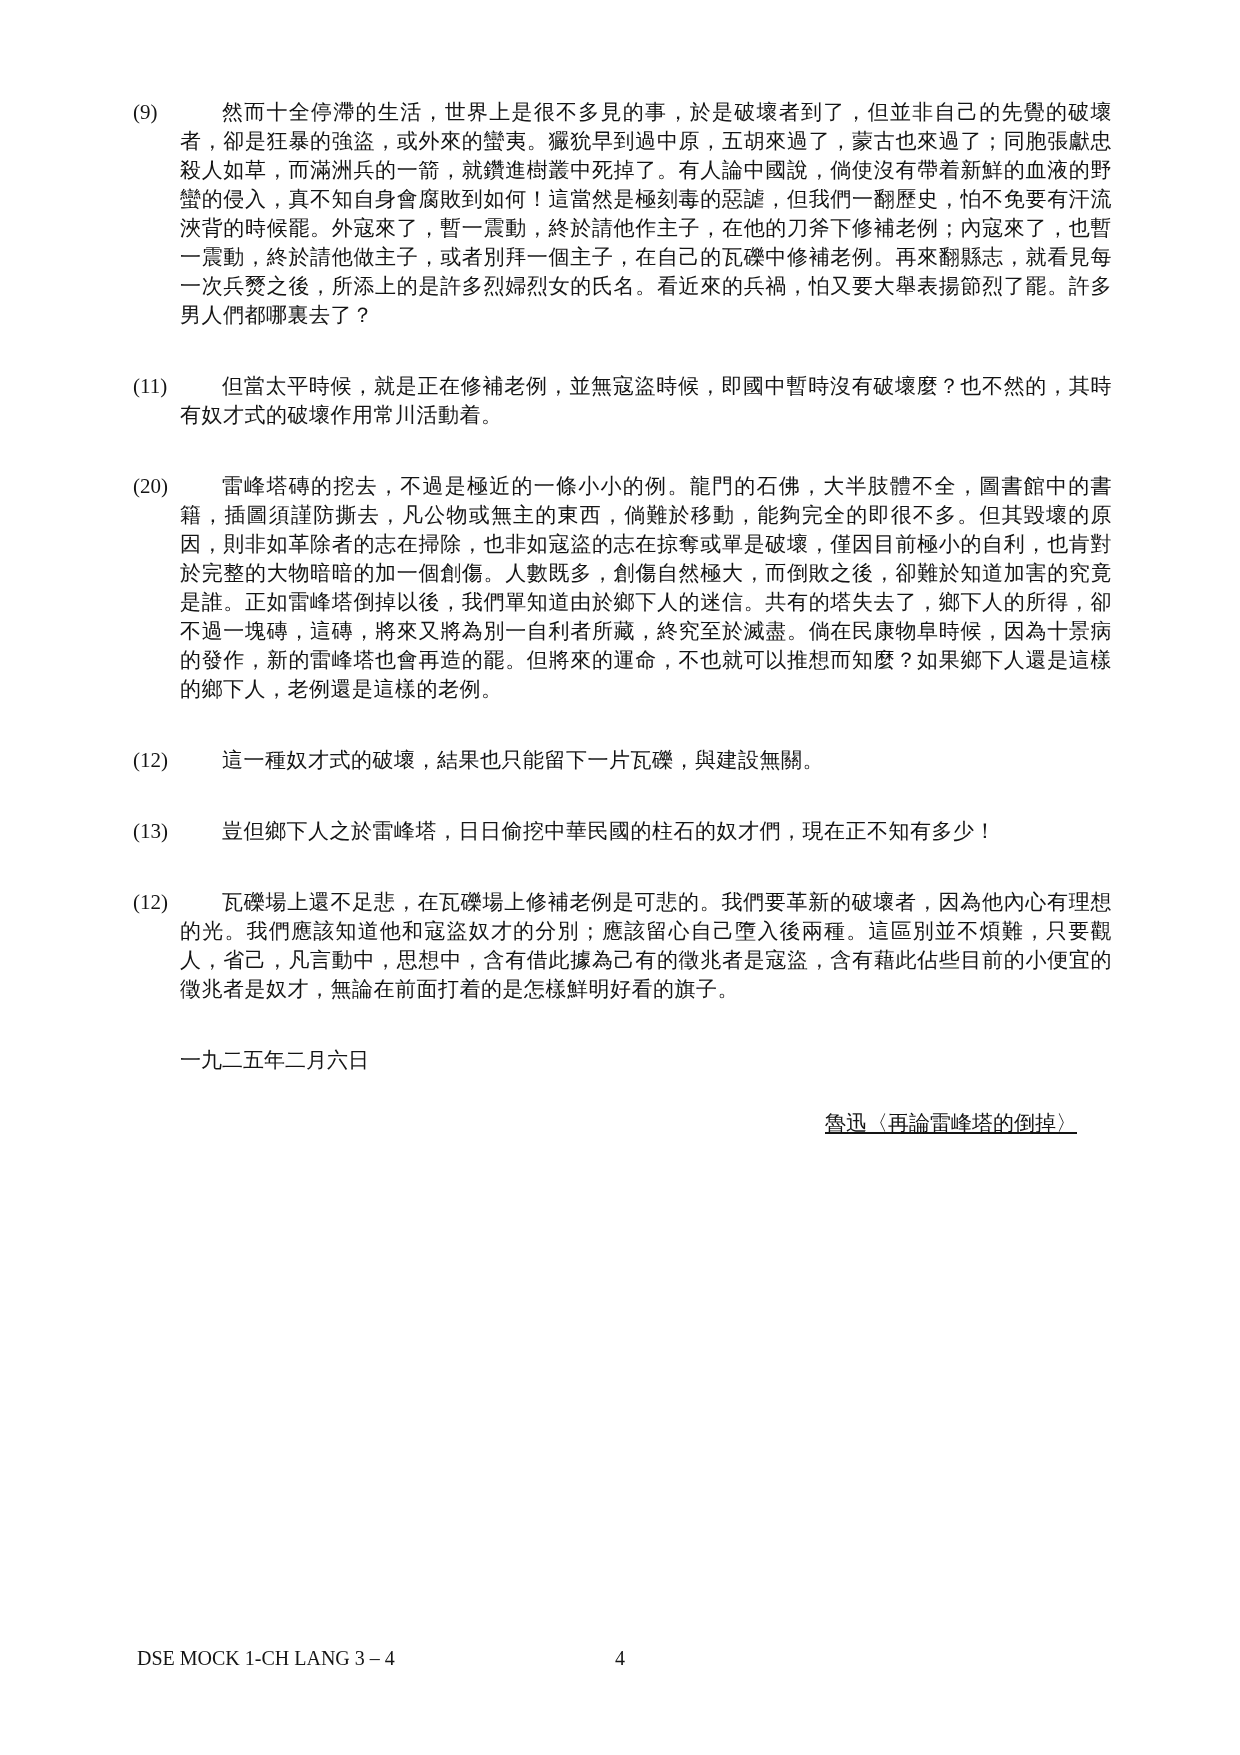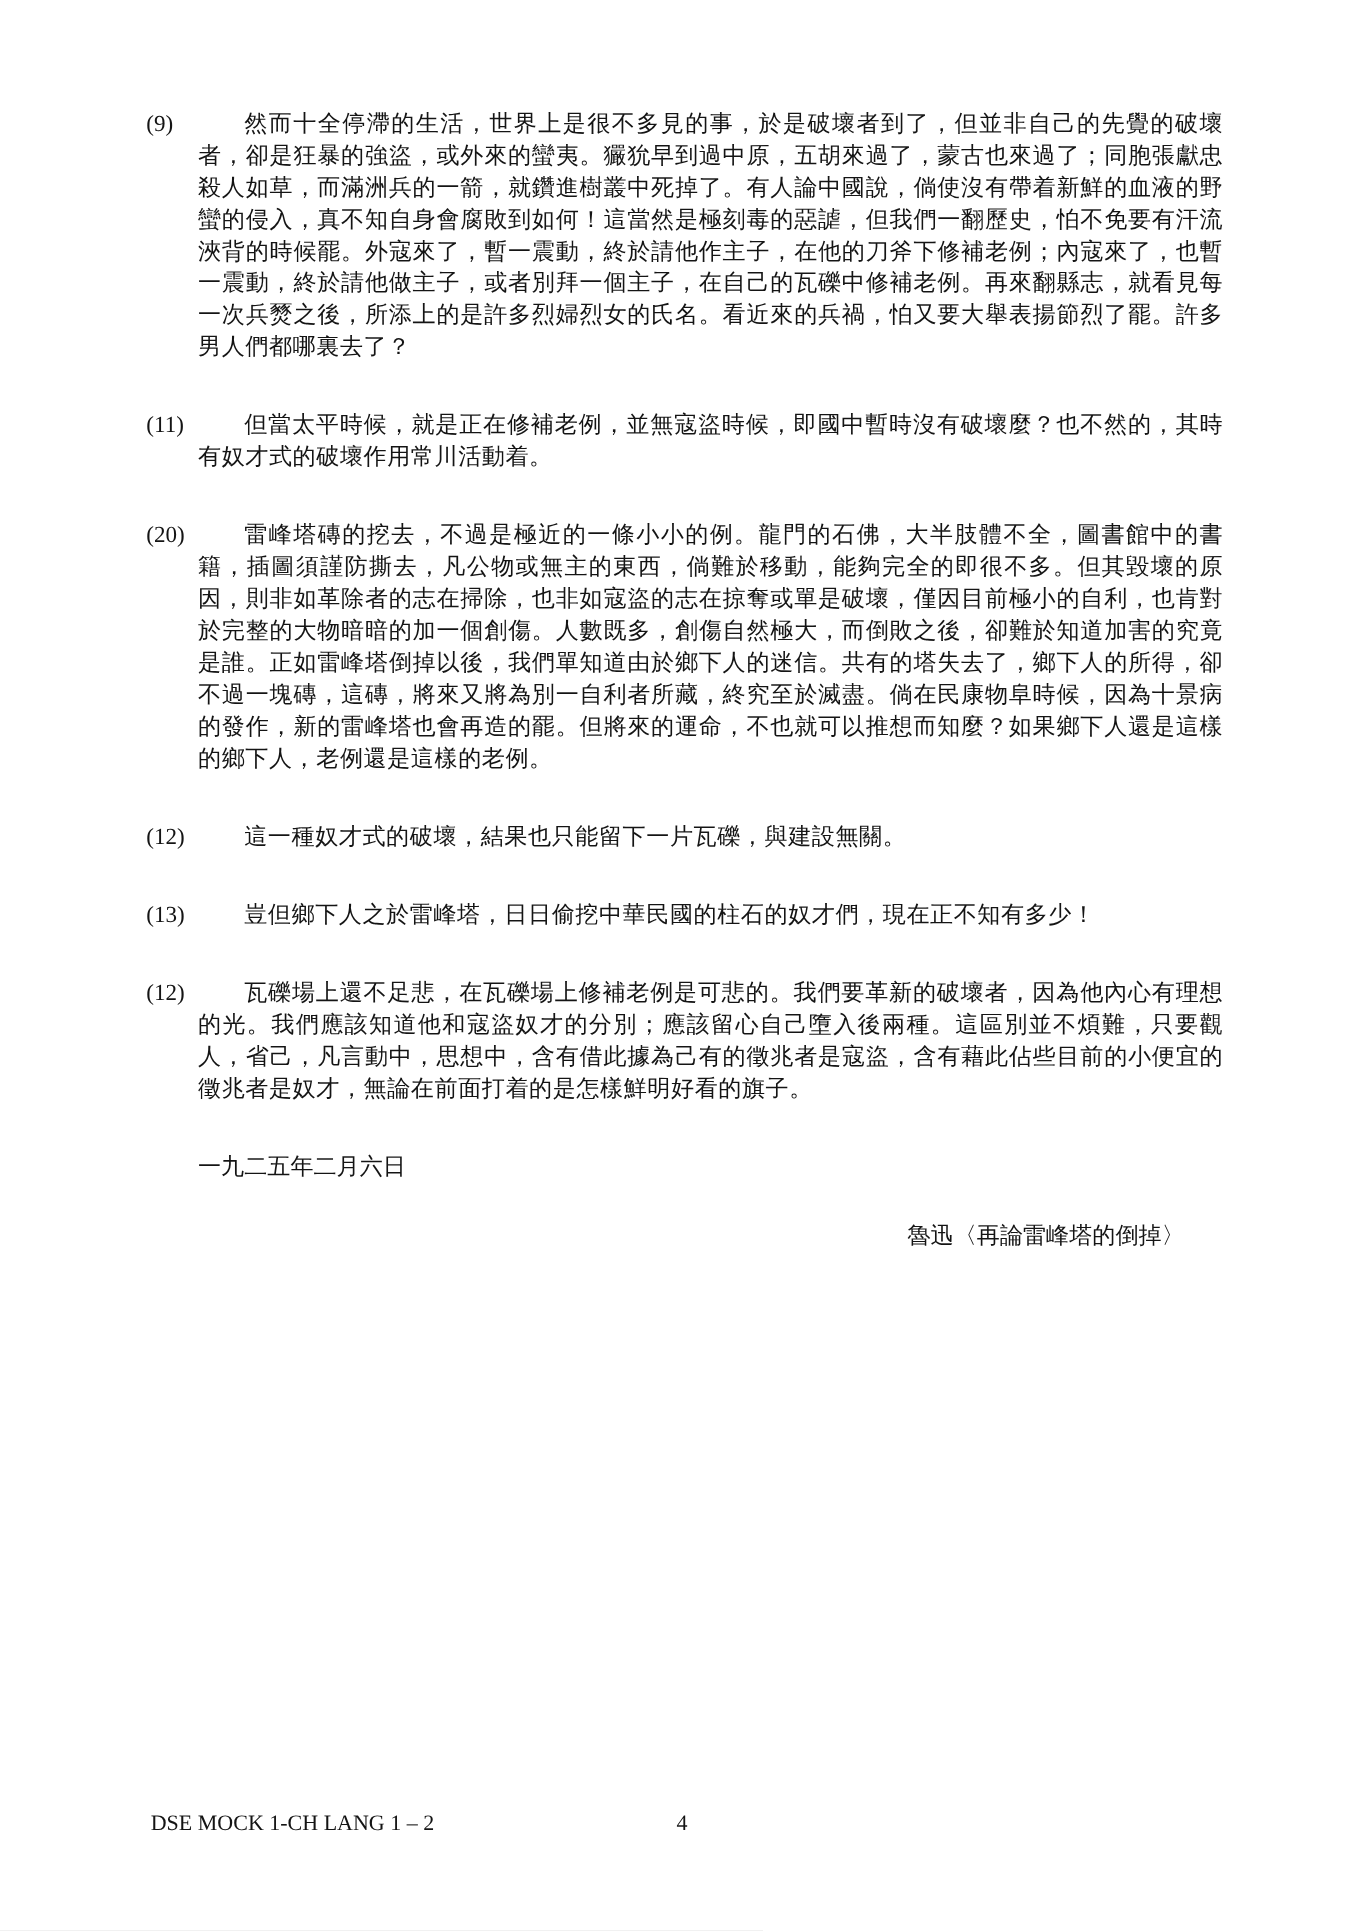--- a/index.html
+++ b/index.html
@@ -48,20 +48,21 @@
     text-align: left;
     padding-right: 22px;
     margin-top: 38px;
   }
   .attribution-line {
     font-size: 21px;
     line-height: 29px;
     text-align: right;
     padding-right: 35px;
     margin-top: 34px;
+    text-decoration: underline;
   }
   .footer {
     position: absolute;
     left: 0;
     top: 1645px;
     width: 1240px;
     height: 30px;
     font-size: 20px;
     line-height: 26px;
   }
@@ -116,16 +117,16 @@
       <div class="para-text">瓦礫場上還不足悲，在瓦礫場上修補老例是可悲的。我們要革新的破壞者，因為他內心有理想的光。我們應該知道他和寇盜奴才的分別；應該留心自己墮入後兩種。這區別並不煩難，只要觀人，省己，凡言動中，思想中，含有借此據為己有的徵兆者是寇盜，含有藉此佔些目前的小便宜的徵兆者是奴才，無論在前面打着的是怎樣鮮明好看的旗子。</div>
     </div>
 
     <div class="date-line">一九二五年二月六日</div>
 
     <div class="attribution-line">魯迅〈再論雷峰塔的倒掉〉</div>
 
   </div>
 
   <div class="footer">
-    <span class="footer-doc-code">DSE MOCK 1-CH LANG 1 – 2</span>
+    <span class="footer-doc-code">DSE MOCK 1-CH LANG 3 – 4</span>
     <span class="footer-page-number">4</span>
   </div>
 </div>
 
 </body></html>

